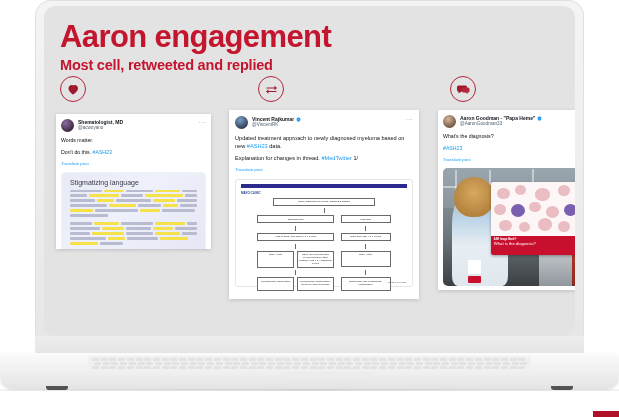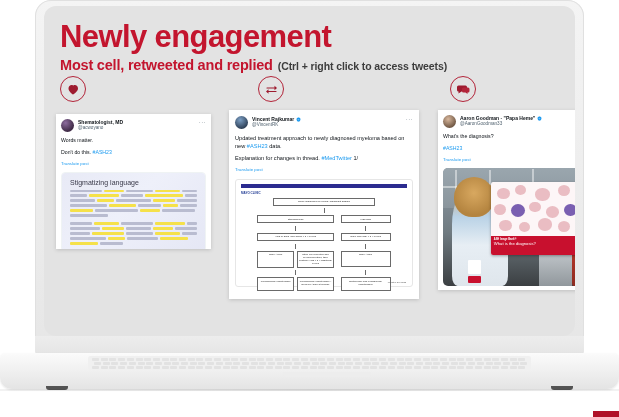--- a/index.html
+++ b/index.html
@@ -217,25 +217,24 @@
 </head>
 <body>
 
 <div id="laptop">
 
   <div class="laptop-lid"></div>
 
   <div class="laptop-screen">
     <div class="slide">
 
-      <div class="title">Newly engagement</div>
+      <div class="title">Aaron engagement</div>
 
       <div class="subtitle-row">
         <span class="subtitle">Most cell, retweeted and replied</span>
-        <span class="subtitle-note">(Ctrl + right click to access tweets)</span>
       </div>
 
       <div class="icon-row">
 
         <div class="icon-circle icon-heart">
           <svg width="12" height="11" viewBox="0 0 24 22" aria-hidden="true">
             <path fill="#9e1b2f" d="M12 21s-9-5.7-9-12.2C3 4.9 5.9 2 9.3 2c1.9 0 3.2 1 2.7 1.6C12.5 3 13.8 2 15.7 2 19.1 2 22 4.9 22 8.8 22 15.3 12 21 12 21z"></path>
           </svg>
         </div>
 

